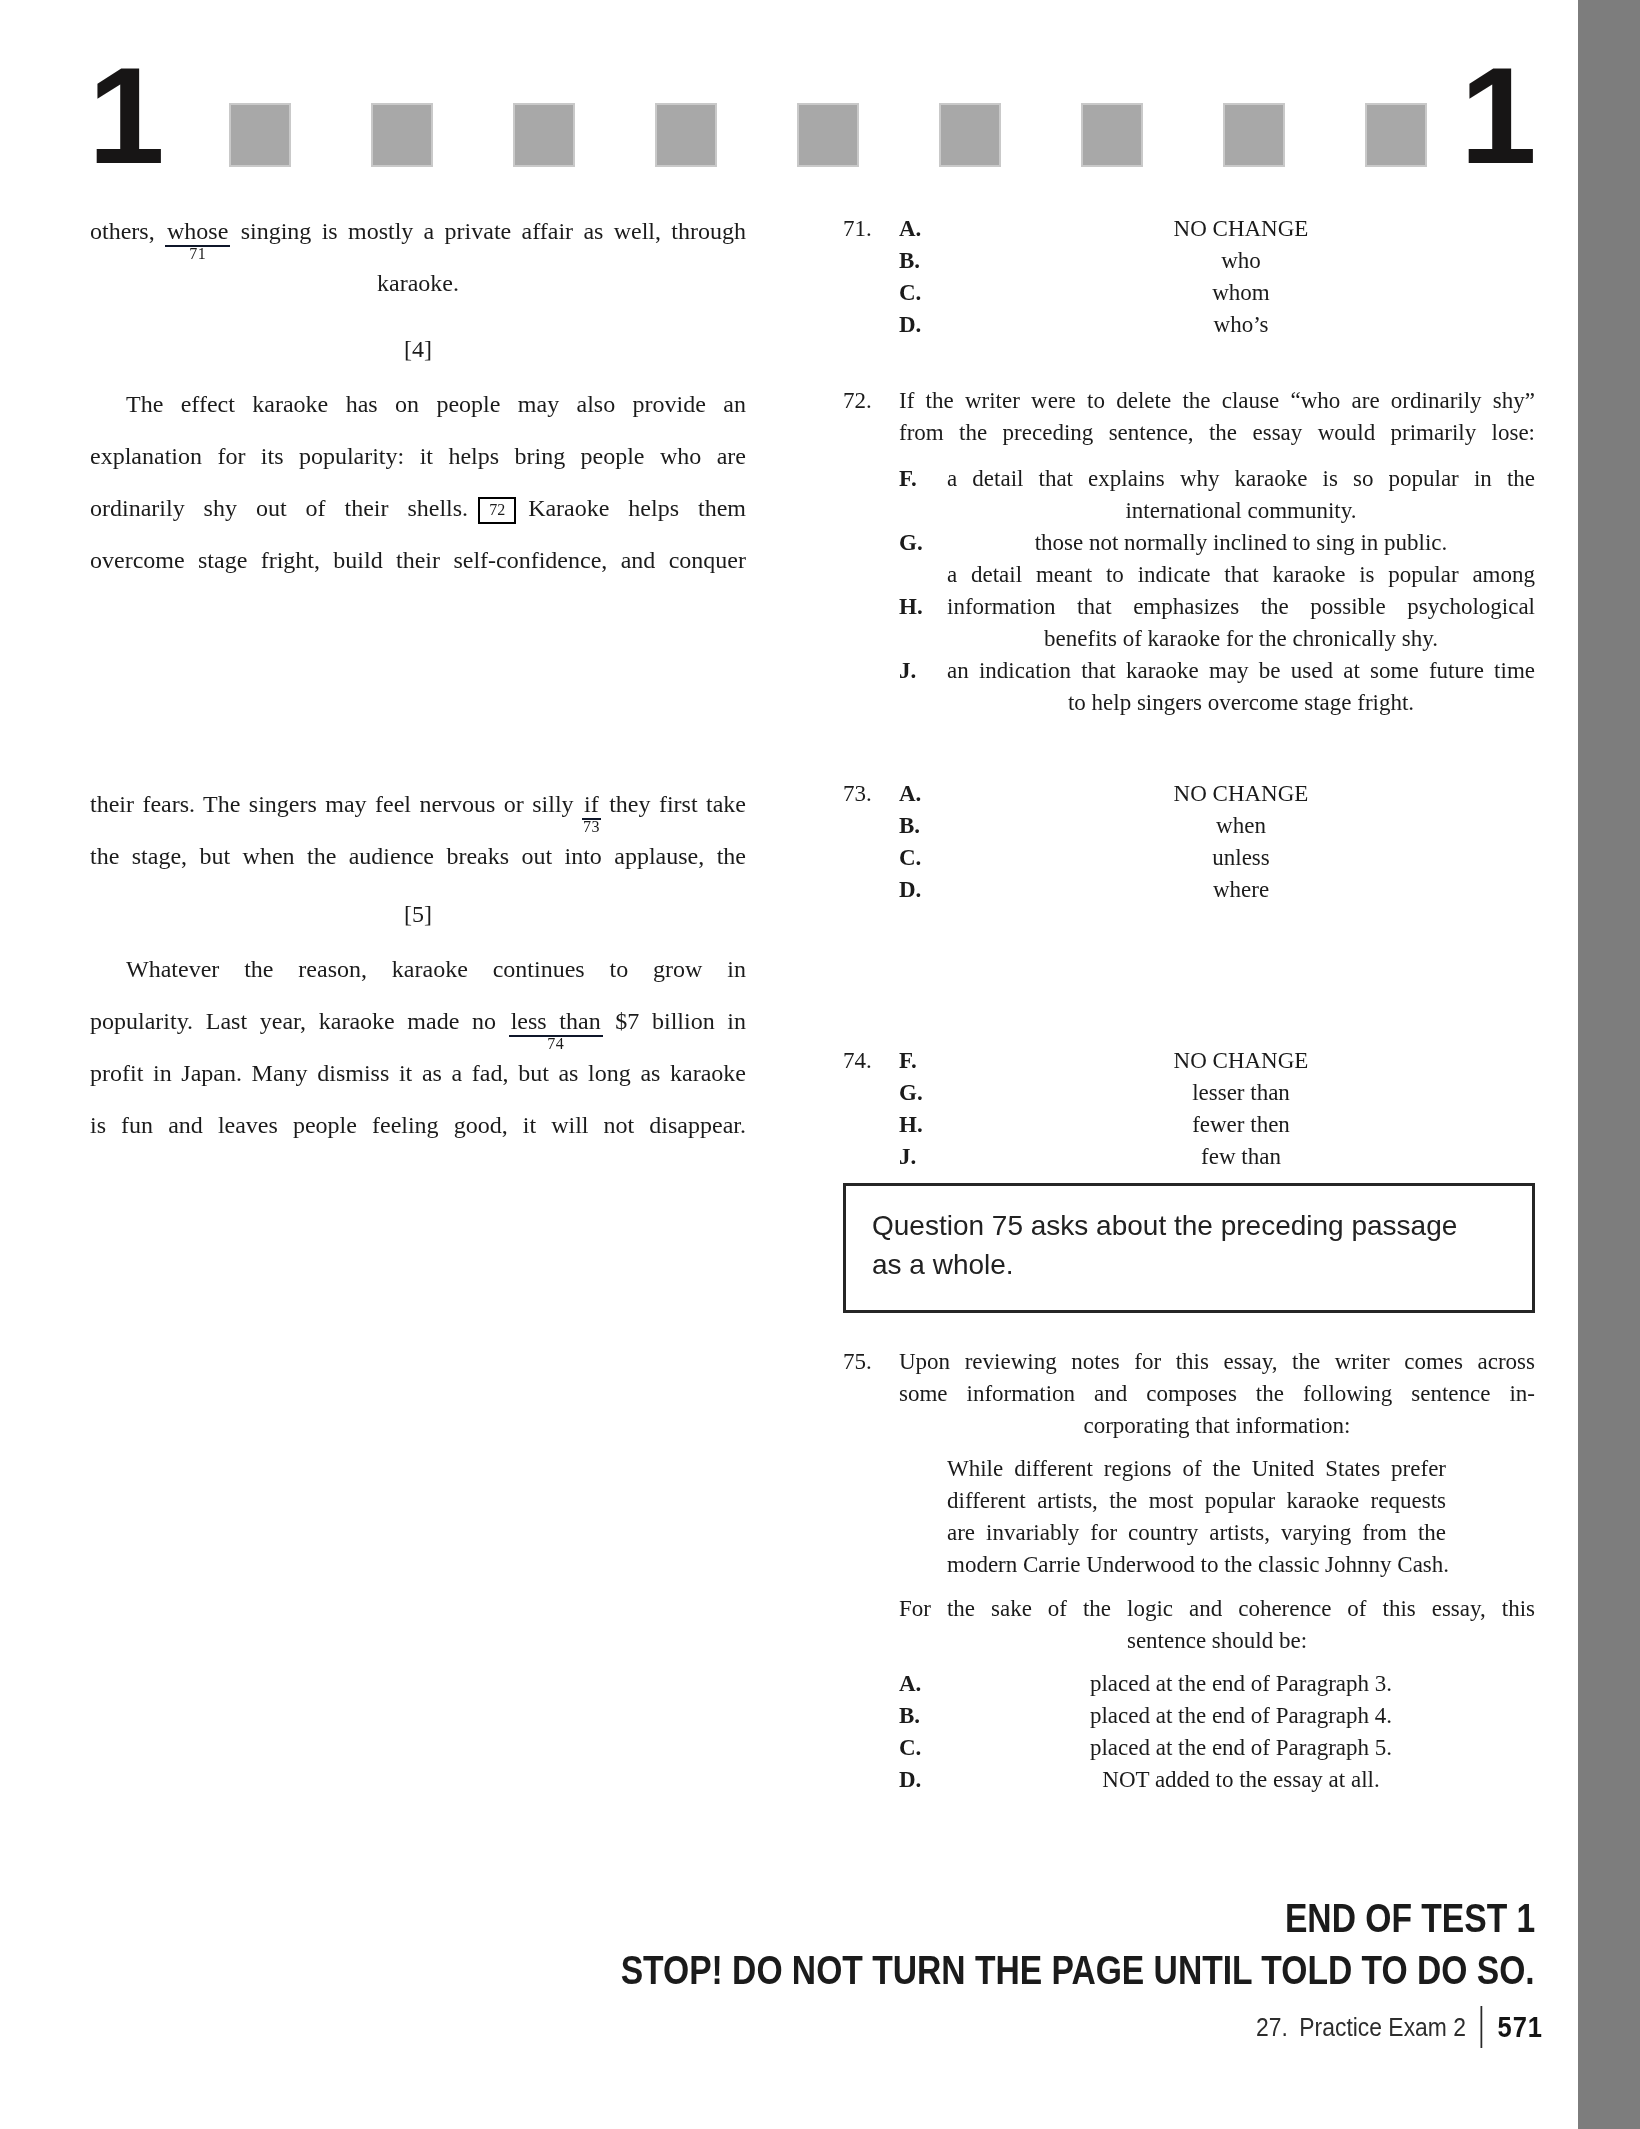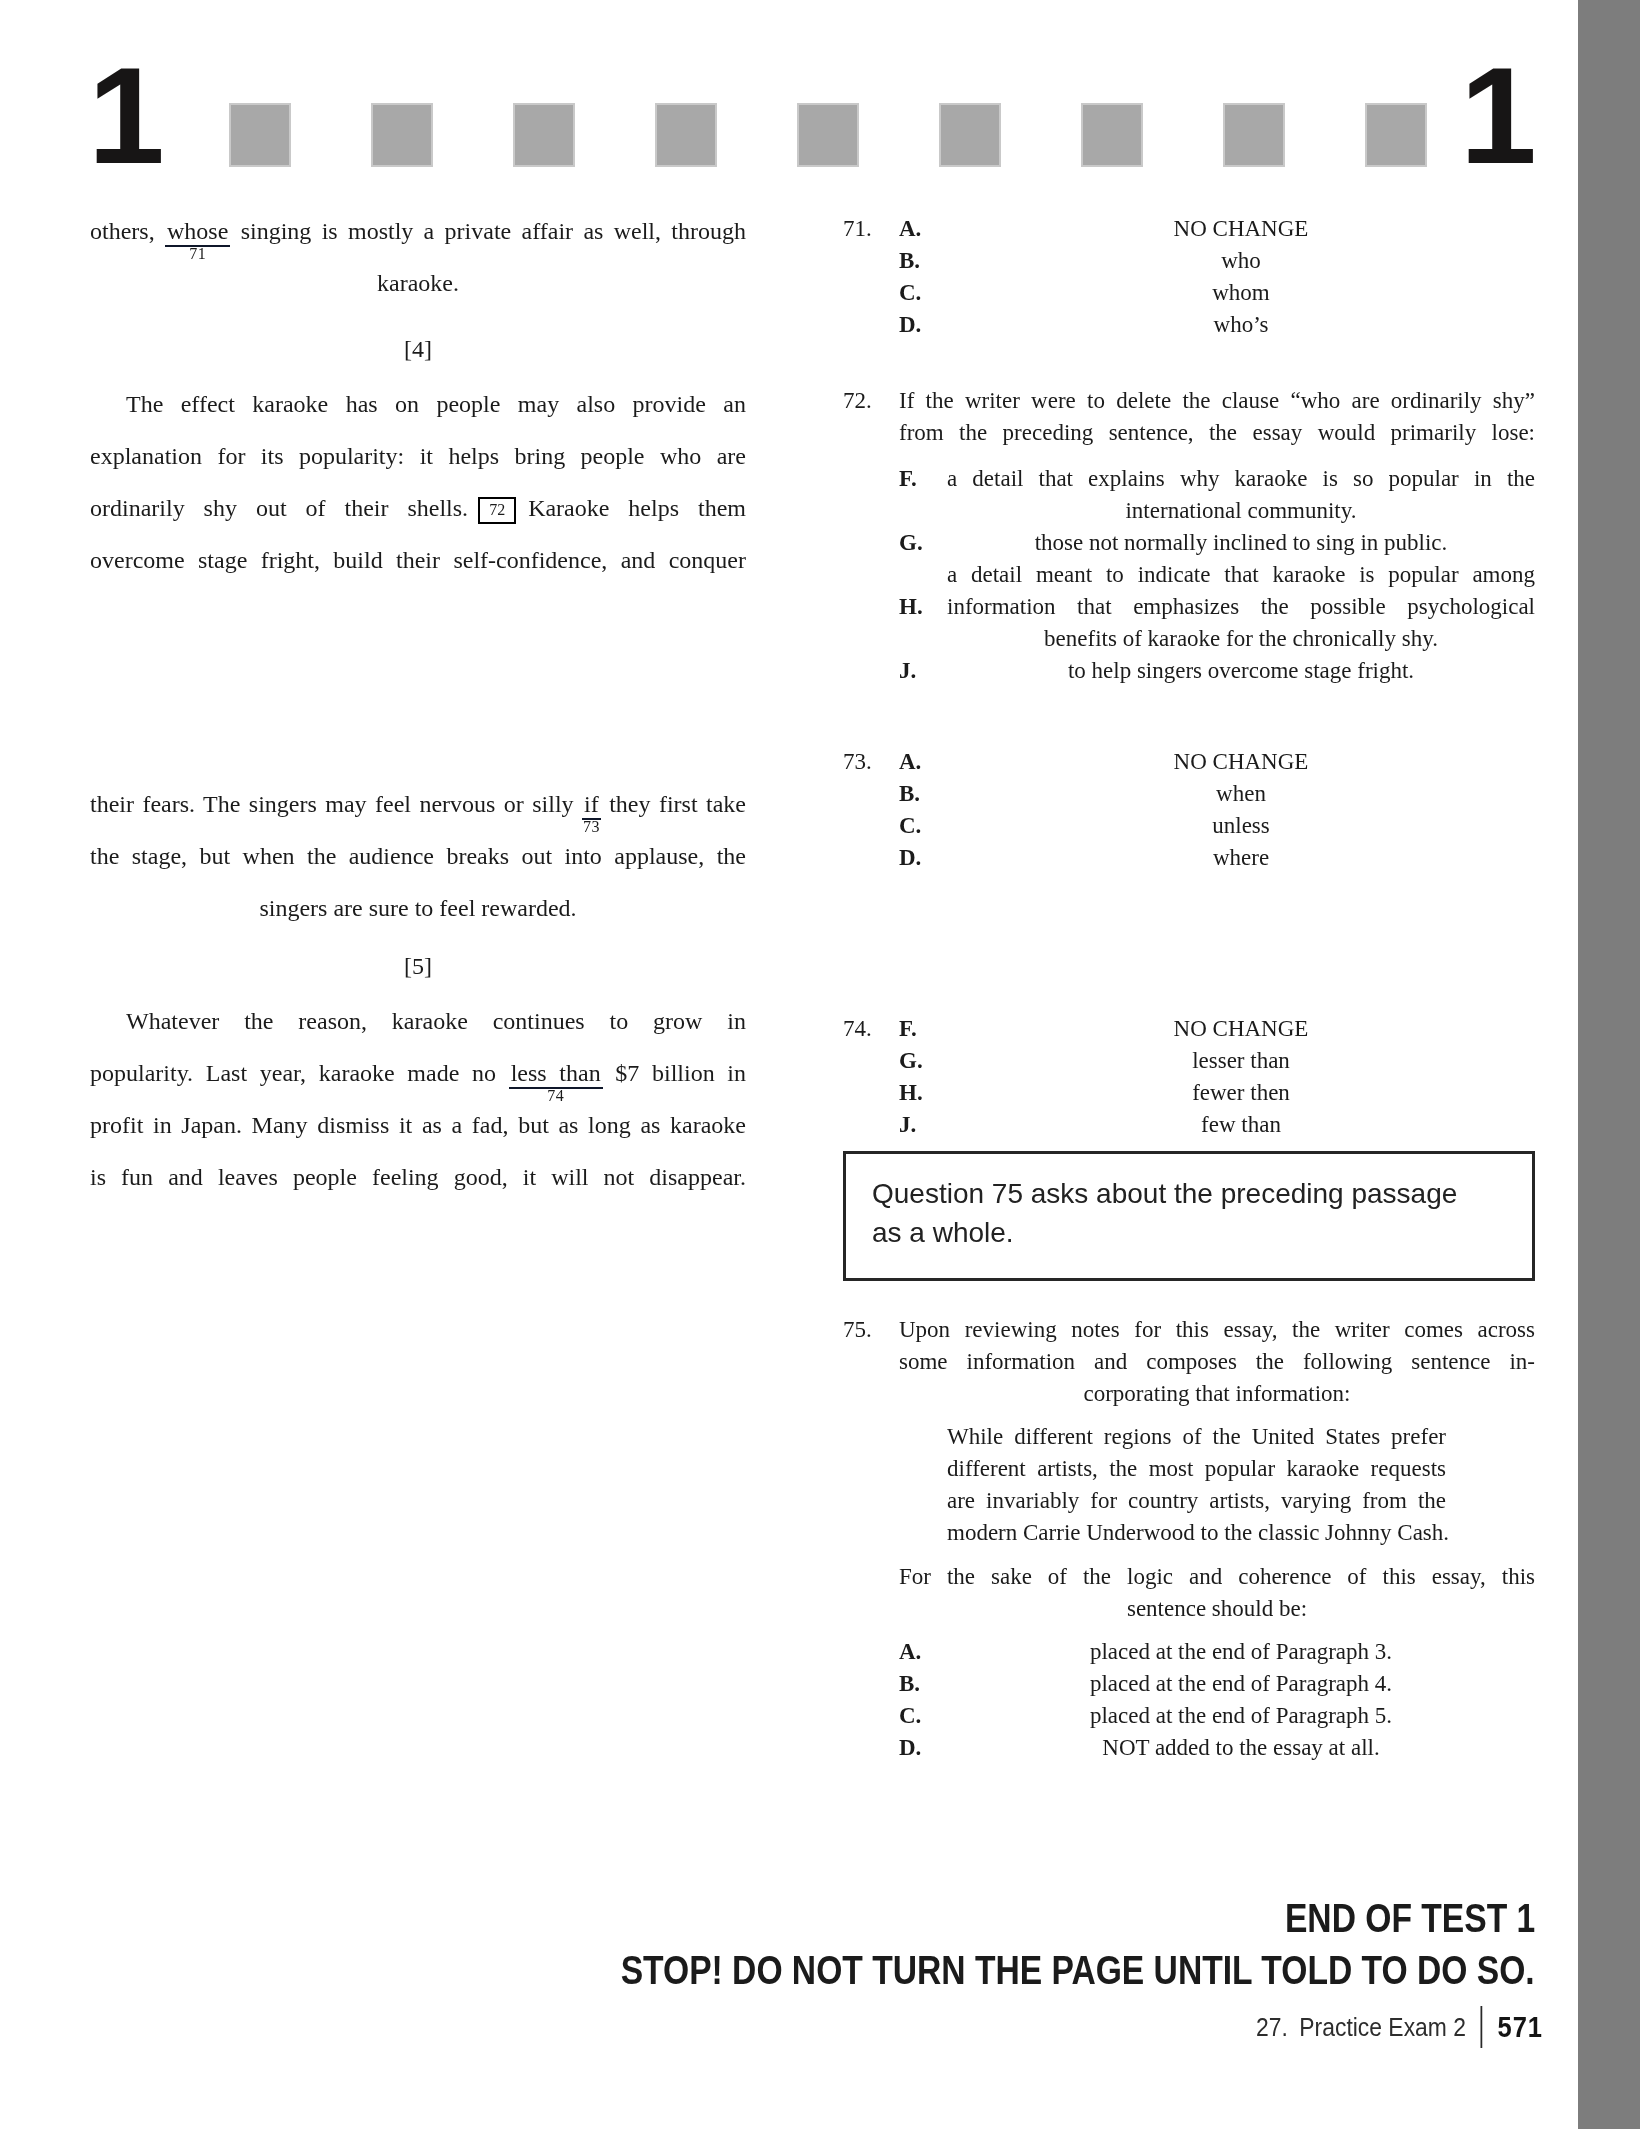--- a/index.html
+++ b/index.html
@@ -109,21 +109,20 @@
   <div class="col-left">
     <div class="pl jl"><span>others, </span><span class="useg"><span>whose</span><span class="unum">71</span></span><span> singing is mostly a private affair as well, through</span></div>
     <div class="pl ll">karaoke.</div>
     <div class="marker" style="margin-top:14px">[4]</div>
     <div class="pl jl ind" style="margin-top:3px">The effect karaoke has on people may also provide an</div>
     <div class="pl jl">explanation for its popularity: it helps bring people who are</div>
     <div class="pl jl"><span>ordinarily shy out of their shells.</span><span class="qref-box">72</span><span>Karaoke helps them</span></div>
     <div class="pl jl">overcome stage fright, build their self-confidence, and conquer</div>
     <div class="pl jl" style="margin-top:192px"><span>their fears. The singers may feel nervous or silly </span><span class="useg"><span>if</span><span class="unum">73</span></span><span> they first take</span></div>
     <div class="pl jl">the stage, but when the audience breaks out into applause, the</div>
-    <div class="pl ll">singers are sure to feel rewarded.</div>
     <div class="marker" style="margin-top:6px">[5]</div>
     <div class="pl jl ind" style="margin-top:3px">Whatever the reason, karaoke continues to grow in</div>
     <div class="pl jl"><span>popularity. Last year, karaoke made no </span><span class="useg"><span>less than</span><span class="unum">74</span></span><span> $7 billion in</span></div>
     <div class="pl jl">profit in Japan. Many dismiss it as a fad, but as long as karaoke</div>
     <div class="pl jl">is fun and leaves people feeling good, it will not disappear.</div>
   </div>
 
   <div class="col-right">
 
     <div class="q" style="margin-top:8px">
@@ -172,20 +171,21 @@
         <div class="opt">
             <span class="ol">H.</span>
             <div>
               <div class="ln jl">information that emphasizes the possible psychological</div>
               <div class="ln ll">benefits of karaoke for the chronically shy.</div>
             </div>
           </div>
         <div class="opt">
             <span class="ol">J.</span>
             <div>
+              <div class="ln jl">an indication that karaoke may be used at some future time</div>
               <div class="ln ll">to help singers overcome stage fright.</div>
             </div>
           </div>
       </div>
     </div>
 
     <div class="q" style="margin-top:59px">
       <div class="qn">73.</div>
       <div>
         <div class="opt">

